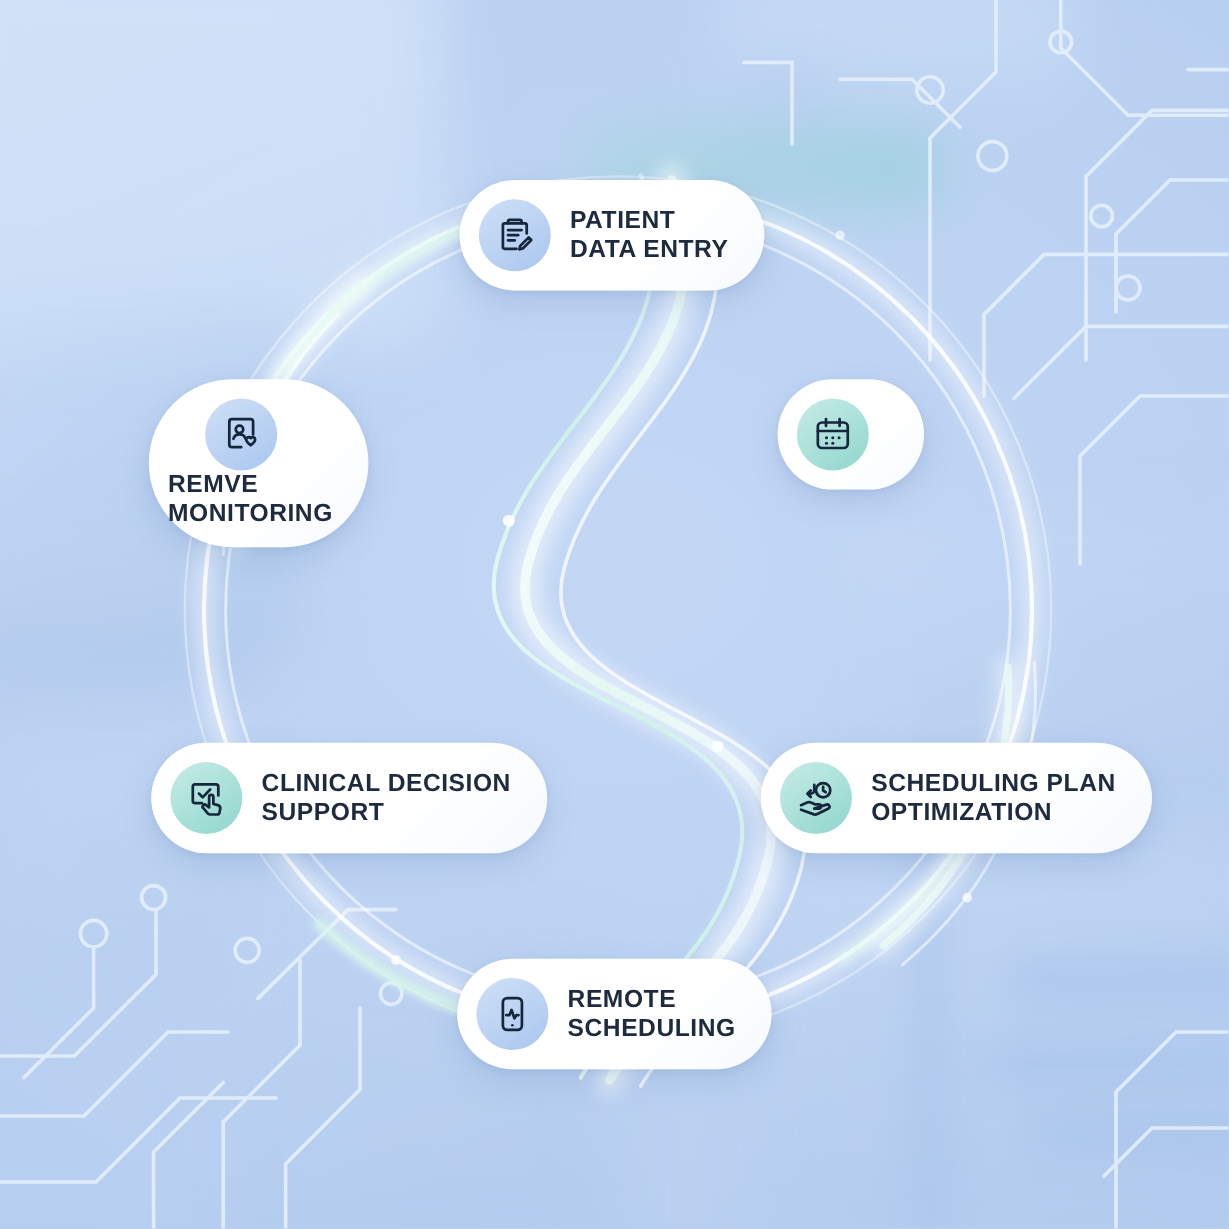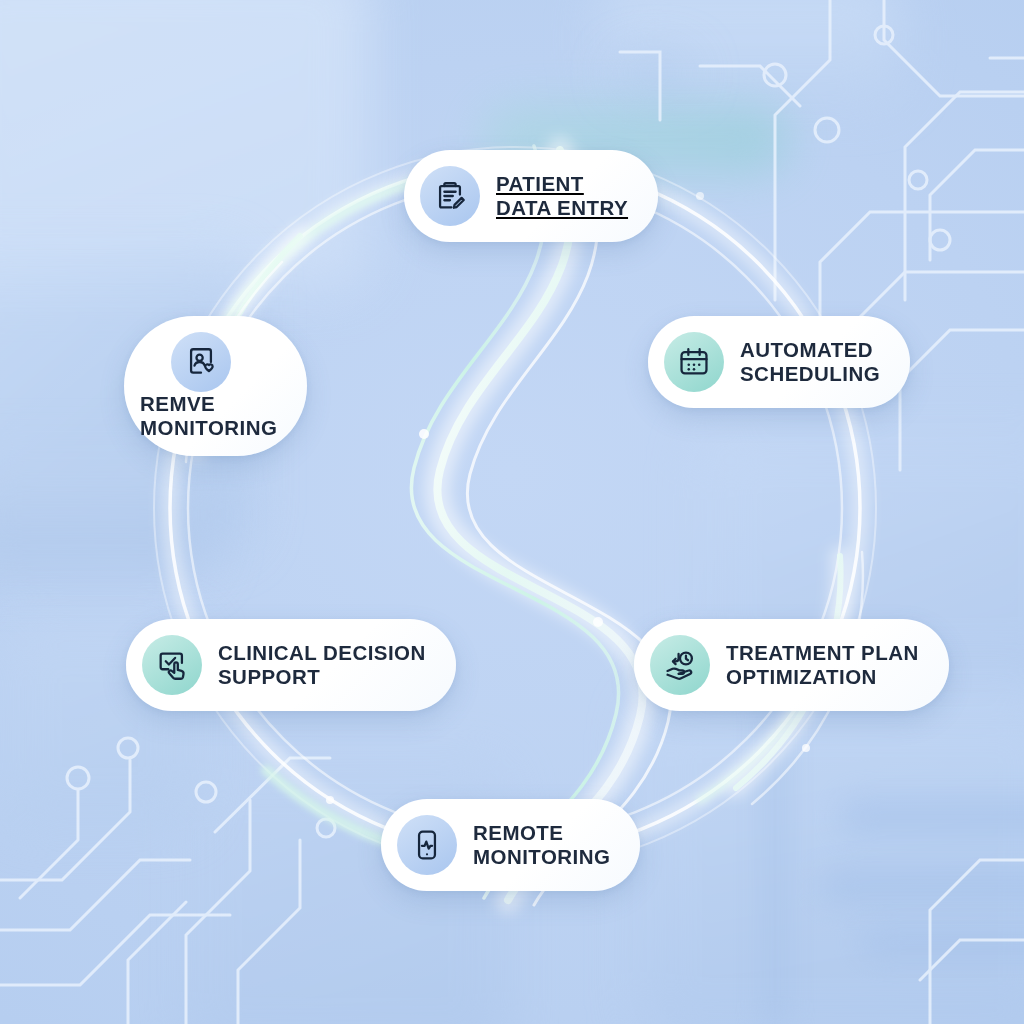--- a/index.html
+++ b/index.html
@@ -63,21 +63,21 @@
     display:flex;align-items:center;justify-content:center;margin-right:16px;
   }
   .ic.blue{background:linear-gradient(145deg,#cfe0f7 0%,#a9c6ef 100%);}
   .ic.mint{background:linear-gradient(145deg,#c7ece6 0%,#8fd6cd 100%);}
   .ic svg{display:block;}
   .pill .lbl{
     color:#1e2a3d;font-size:20.5px;font-weight:700;letter-spacing:.45px;
     line-height:1.18;white-space:pre-line;
   }
 
-  #pill-0{left:404px;top:150px;text-decoration:underline;}
+  #pill-0{left:383px;top:150px;}
   #pill-1{left:124px;top:316px;flex-direction:column;}
   #pill-2{left:648px;top:316px;}
   #pill-3{left:126px;top:619px;align-items:center;}
   #pill-4{left:634px;top:619px;}
   #pill-5{left:381px;top:799px;}
 </style>
 </head>
 <body>
 
 <div id="stage">
@@ -218,22 +218,20 @@
         <rect x="3.2" y="5" width="17.6" height="15" rx="2.4"></rect>
         <path d="M3.2 10h17.6"></path>
         <path d="M8 3v4M16 3v4"></path>
         <circle cx="8.3" cy="14" r=".9" fill="#16263c" stroke="none"></circle>
         <circle cx="12" cy="14" r=".9" fill="#16263c" stroke="none"></circle>
         <circle cx="15.7" cy="14" r=".9" fill="#16263c" stroke="none"></circle>
         <circle cx="8.3" cy="17.2" r=".9" fill="#16263c" stroke="none"></circle>
         <circle cx="12" cy="17.2" r=".9" fill="#16263c" stroke="none"></circle>
       </svg>
     </span>
-    <span class="lbl">AUTOMATED
-SCHEDULING</span>
   </div>
 
   <div class="pill" id="pill-3">
     <span class="ic mint">
       <svg width="34" height="34" viewBox="0 0 24 24" fill="none" stroke="#16263c" stroke-width="1.6" stroke-linecap="round" stroke-linejoin="round">
         <path d="M19 10.5V5.4A1.4 1.4 0 0 0 17.6 4H5.4A1.4 1.4 0 0 0 4 5.4v8.2A1.4 1.4 0 0 0 5.4 15h4"></path>
         <path d="M7.6 9.4l2.2 2.2 4.4-4.6"></path>
         <path d="M13.6 13.4v-2a1.25 1.25 0 0 1 2.5 0v4.1l2.6.7a2 2 0 0 1 1.4 2.3l-.4 2.1a1.4 1.4 0 0 1-1.4 1.1h-4a2 2 0 0 1-1.5-.7l-2.6-3a1.2 1.2 0 0 1 1.6-1.8l1.8 1.3z"></path>
       </svg>
     </span>
@@ -245,29 +243,29 @@
     <span class="ic mint">
       <svg width="34" height="34" viewBox="0 0 24 24" fill="none" stroke="#16263c" stroke-width="1.6" stroke-linecap="round" stroke-linejoin="round">
         <circle cx="16.2" cy="7.4" r="4.2"></circle>
         <path d="M16.2 5.4v2.2l1.5 1"></path>
         <path d="M11 4.2v3.2a2 2 0 0 1-2 2H7.2"></path>
         <path d="M8.9 7.6L7 9.5l1.9 1.9"></path>
         <path d="M3.2 16.2l3.6-1.5a3 3 0 0 1 2.2 0l2.6 1.1h2.1a1.2 1.2 0 0 1 0 2.4h-2.6"></path>
         <path d="M11.1 18.2l7-2.3a1.3 1.3 0 0 1 1 2.4l-6.3 3.1a3 3 0 0 1-2.4.1l-7.2-2.6"></path>
       </svg>
     </span>
-    <span class="lbl">TREATMENT PLAN
+    <span class="lbl">SCHEDULING PLAN
 OPTIMIZATION</span>
   </div>
 
   <div class="pill" id="pill-5">
     <span class="ic blue">
       <svg width="34" height="34" viewBox="0 0 24 24" fill="none" stroke="#16263c" stroke-width="1.6" stroke-linecap="round" stroke-linejoin="round">
         <rect x="6.4" y="2.6" width="11.2" height="18.8" rx="2.6"></rect>
         <path d="M8.4 12.6h1.9l1.2-3 1.7 5 1.2-2h1.2"></path>
         <circle cx="12" cy="18.6" r=".75" fill="#16263c" stroke="none"></circle>
       </svg>
     </span>
     <span class="lbl">REMOTE
-MONITORING</span>
+SCHEDULING</span>
   </div>
 
 </div>
 
 </body></html>

